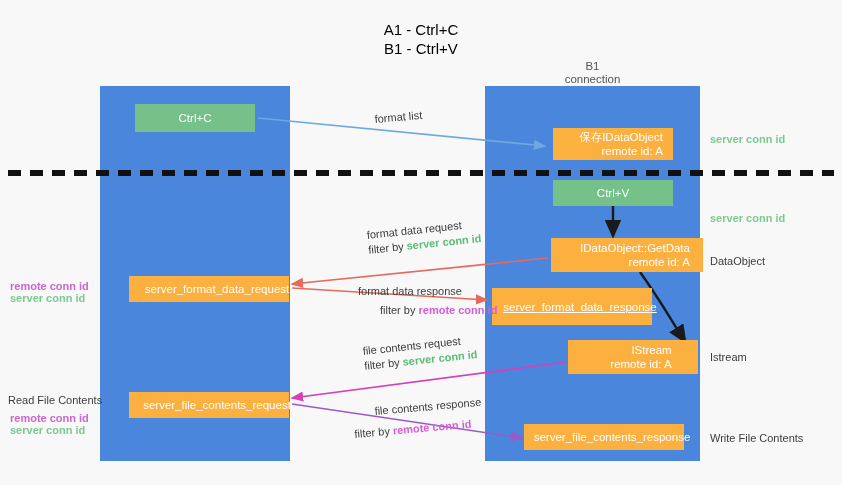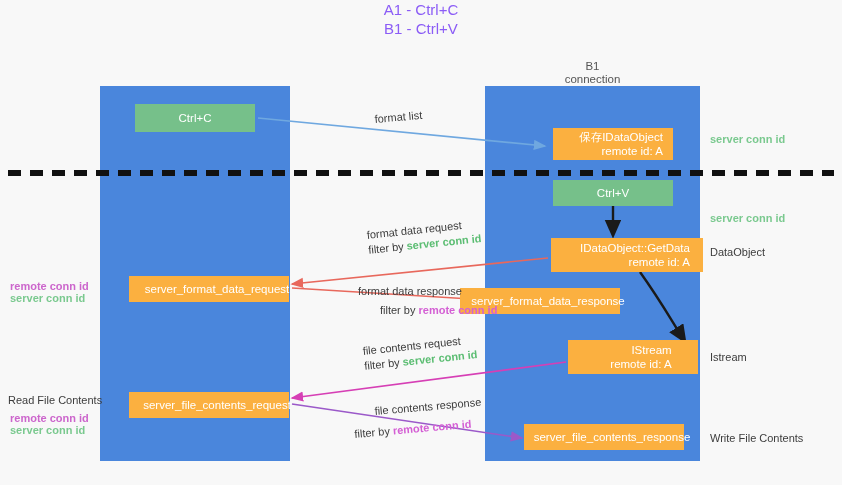--- a/index.html
+++ b/index.html
@@ -17,25 +17,25 @@
   }
   #canvas {
     position: absolute;
     inset: 0;
   }
 
   
   .title {
     position: absolute;
     left: 0;
-    top: 0;
+    top: 20px;
     width: 842px;
     text-align: center;
     font-size: 15px;
-    color: #8b5cf6;
+    color: #000000;
     line-height: 19px;
     white-space: pre;
   }
 
   
   .col-head {
     position: absolute;
     text-align: center;
     font-size: 11.5px;
     color: #555;
@@ -169,21 +169,21 @@
   <div class="box orange" style="left:553px; top:128px; width:120px; height:32px;">保存IDataObject
 remote id: A</div>
 
   <div class="box green" style="left:553px; top:180px; width:120px; height:26px;">Ctrl+V</div>
 
   <div class="box orange" style="left:551px; top:238px; width:152px; height:34px;">IDataObject::GetData
 remote id: A</div>
 
   <div class="box orange" style="left:129px; top:276px; width:160px; height:26px;">server_format_data_request</div>
 
-  <div class="box orange" style="left:460px; top:288px; width:160px; height:26px;">server_format_data_response</div>
+  <div class="box orange" style="left:492px; top:288px; width:160px; height:37px;text-decoration:underline;">server_format_data_response</div>
 
   <div class="box orange" style="left:568px; top:340px; width:130px; height:34px;">IStream
 remote id: A</div>
 
   <div class="box orange" style="left:129px; top:392px; width:160px; height:26px;">server_file_contents_request</div>
 
   <div class="box orange" style="left:524px; top:424px; width:160px; height:26px;">server_file_contents_response</div>
 
   <div class="edge-label rot" style="left:374px; top:112px; transform: rotate(-5deg);">
     <span>format list</span>
@@ -214,21 +214,21 @@
     <div style="padding-left:22px;">file contents response</div>
     <div style="margin-top:6px;">
       <span>filter by </span><span class="magenta-t">remote conn id</span>
     </div>
   </div>
 
   <div class="side-note green" style="left:710px; top:132px;">server conn id</div>
 
   <div class="side-note green" style="left:710px; top:211px;">server conn id</div>
 
-  <div class="side-note plain" style="left:710px; top:245px;">DataObject</div>
+  <div class="side-note plain" style="left:710px; top:254px;">DataObject</div>
 
   <div class="side-note plain" style="left:710px; top:350px;">Istream</div>
 
   <div class="side-note plain" style="left:710px; top:431px;">Write File Contents</div>
 
   <div class="side-note magenta" style="left:10px; top:279px;">remote conn id</div>
   <div class="side-note green" style="left:10px; top:291px;">server conn id</div>
 
   <div class="side-note plain" style="left:8px; top:393px;">Read File Contents</div>
   <div class="side-note magenta" style="left:10px; top:411px;">remote conn id</div>

